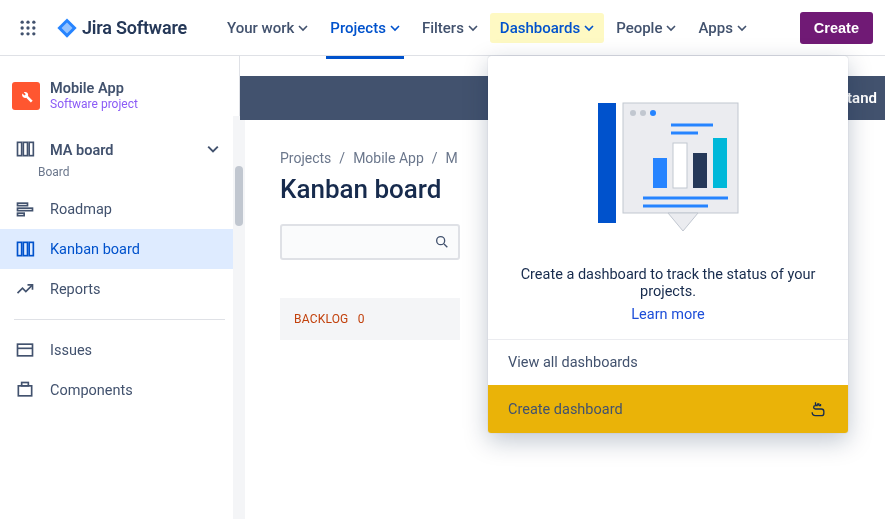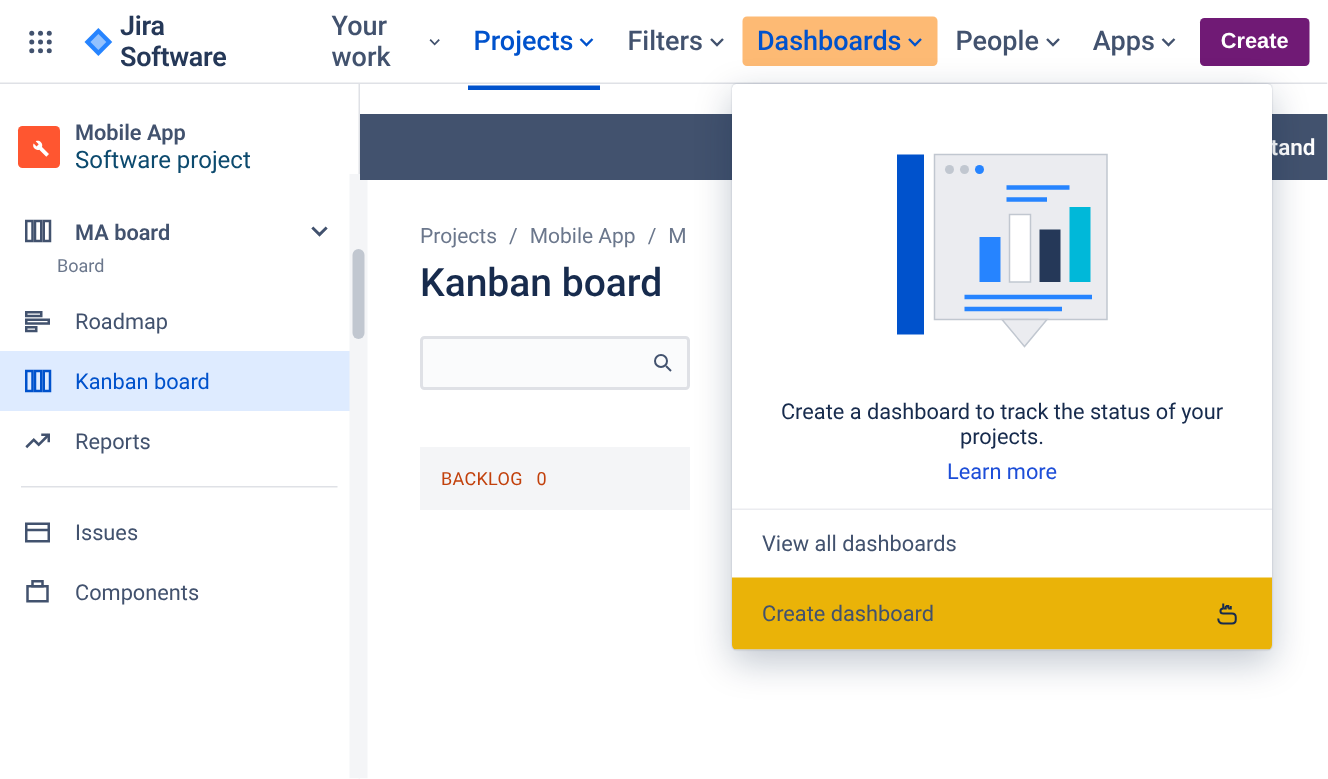--- a/index.html
+++ b/index.html
@@ -39,30 +39,30 @@
   }
   .nav-items { display: flex; align-items: center; margin-left: 18px; gap: 2px; }
   .nav-item {
     padding: 6px 10px;
     display: flex; align-items: center; gap: 4px;
     color: #42526E;
     font-weight: 500;
     border-radius: 3px;
     cursor: pointer;
     position: relative;
-    font-size: 18px;
+    font-size: 15px;
   }
   .nav-item.selected { color: #0052CC; }
   .nav-item.selected::after {
     content: "";
     position: absolute;
     left: 6px; right: 6px; bottom: -16px;
     height: 3px; background: #0052CC;
   }
-  .nav-item.open { background: #fdba74; color: #0052CC; }
+  .nav-item.open { background: #fef9c3; color: #0052CC; }
   .chev { width: 10px; height: 10px; }
   .create-btn {
     margin-left: auto;
     background: #701a75;
     color: #fff;
     font-weight: 600;
     padding: 8px 14px;
     border-radius: 3px;
     border: none;
     cursor: pointer;
@@ -93,21 +93,21 @@
     display: flex; align-items: center; gap: 10px;
     padding: 4px 16px 18px 12px;
   }
   .proj-icon {
     width: 28px; height: 28px;
     background: #FF5630;
     border-radius: 3px;
     display: flex; align-items: center; justify-content: center;
   }
   .proj-name { font-weight: 600; font-size: 14.5px; color: #42526E; }
-  .proj-sub { font-size: 16px; color: #0c4a6e; }
+  .proj-sub { font-size: 12px; color: #8b5cf6; }
   .side-item {
     display: flex; align-items: center; gap: 14px;
     padding: 10px 14px;
     color: #42526E;
     cursor: pointer;
     font-size: 14.5px;
   }
   .side-item.group { justify-content: space-between; font-weight: 600; padding-right: 20px;}
   .side-item.active { background: #DEEBFF; color: #0052CC; }
   .side-item.active .side-icon svg { stroke: #0052CC; fill: none; }

